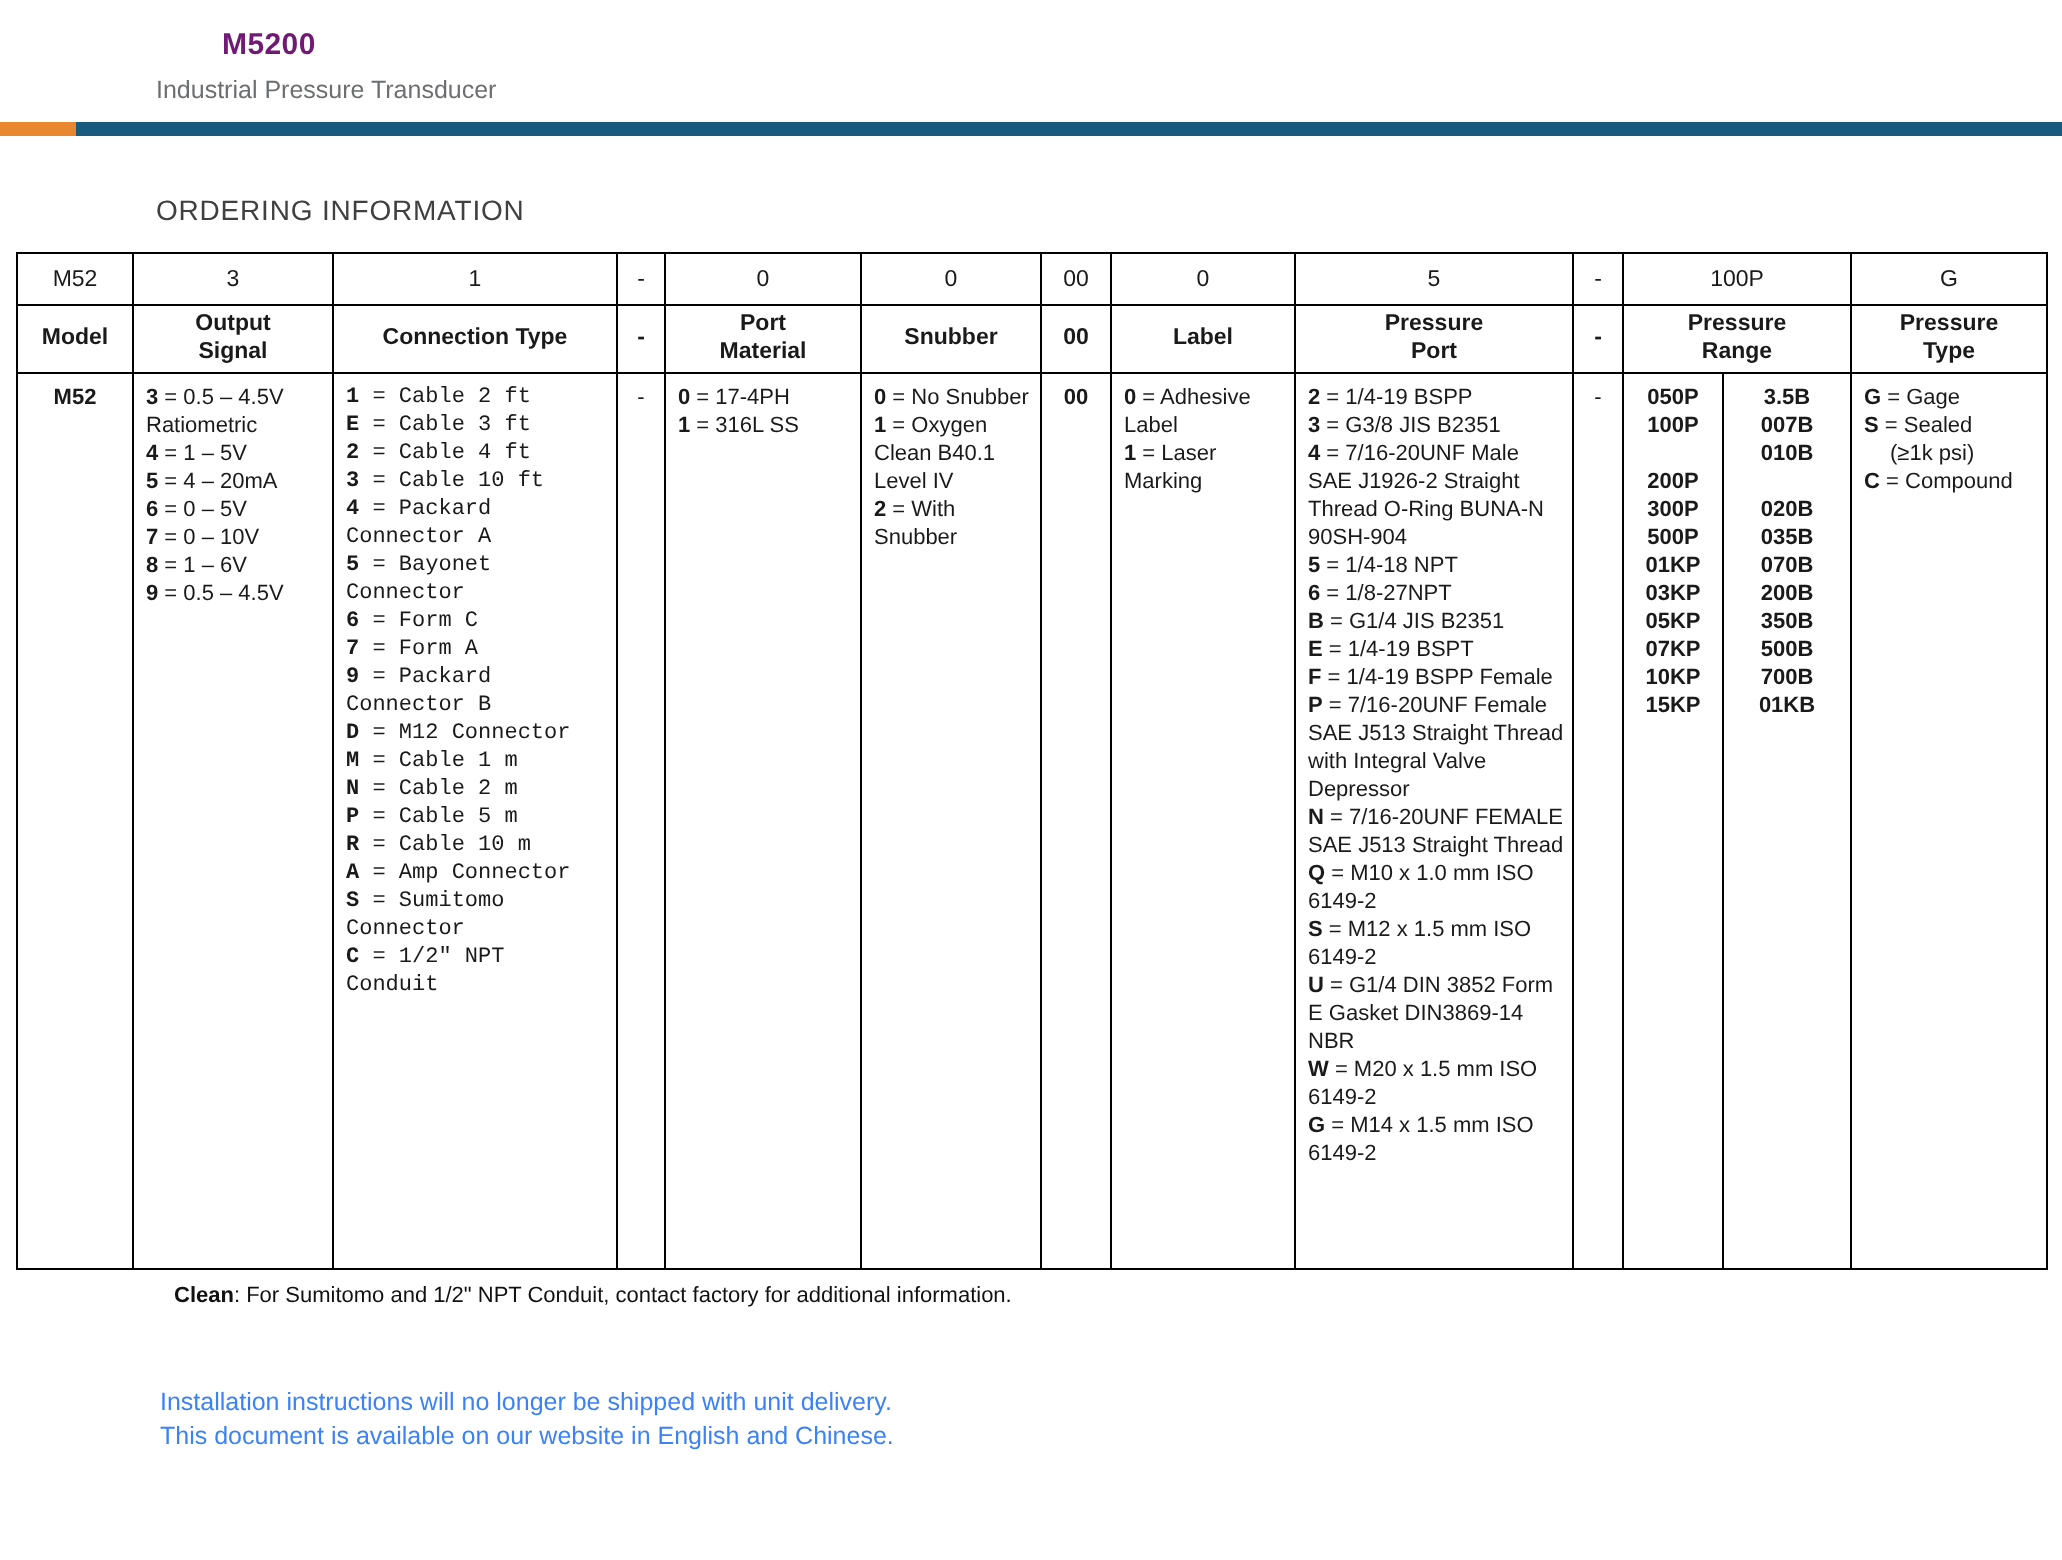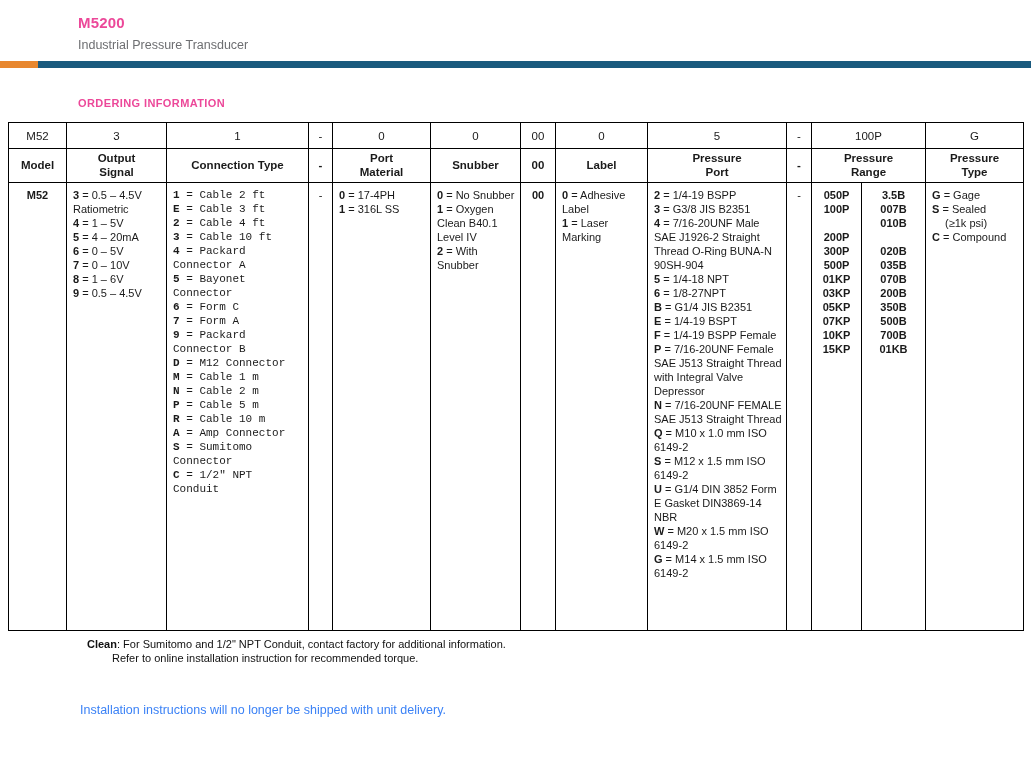--- a/index.html
+++ b/index.html
@@ -1,28 +1,28 @@
 <!DOCTYPE html>
 <html><head>
 <meta charset="utf-8">
 <style>
   * { margin:0; padding:0; box-sizing:border-box; }
   html,body { background:#ffffff; }
   body { font-family:"Liberation Sans", sans-serif; color:#1a1a1a; }
   .page { position:relative; width:1031px; height:780px; background:#fff; overflow:hidden; }
 
   .hdr { padding:14px 0 0 78px; }
-  .hdr .product { color:#ec4899; font-weight:bold; font-size:15px; letter-spacing:.2px; }
+  .hdr .product { color:#701a75; font-weight:bold; font-size:15px; letter-spacing:.2px;margin-left:33px; }
   .hdr .subtitle { color:#6d6e71; font-size:12.5px; margin-top:7px; }
 
   .brandbar { display:flex; height:7px; margin-top:9px; width:1031px; }
   .brandbar .seg-orange { width:38px; background:#e8872f; }
   .brandbar .seg-blue { flex:1; background:#1a5a7e; }
 
-  .section-heading { color:#ec4899; font-size:11px; font-weight:bold; letter-spacing:.4px; margin:29px 0 0 78px; }
+  .section-heading { color:#404040; font-size:14px; font-weight:normal; letter-spacing:.4px; margin:29px 0 0 78px; }
 
   table.order { border-collapse:collapse; table-layout:fixed; width:1015px; margin:13px 0 0 8px; }
   table.order td { border:1px solid #000; overflow:hidden;margin-top:48px; }
   tr.code-row td { height:26px; text-align:center; font-size:11.5px; vertical-align:middle; }
   tr.head-row td { height:34px; text-align:center; font-weight:bold; font-size:11.5px; line-height:1.15; vertical-align:middle; white-space:pre-line; }
   tr.body-row td { height:448px; vertical-align:top; font-size:11px; line-height:14px; padding:5px 3px 3px 6px; }
   tr.body-row td.ctr { text-align:center; padding-left:2px; padding-right:2px; }
   tr.body-row td.bold-top { font-weight:bold; }
   td.conn { white-space:nowrap;font-family:Liberation Mono, monospace; }
   .line { white-space:normal; }
@@ -198,20 +198,20 @@
             <div class="line"><b>S</b> = Sealed</div>
             <div class="line indent">(≥1k psi)</div>
             <div class="line"><b>C</b> = Compound</div>
           </td>
     </tr>
   </tbody>
     </table>
 
   <div class="note">
     <div><span class="nlabel">Clean</span><span>: For Sumitomo and 1/2" NPT Conduit, contact factory for additional information.</span></div>
-    <div class="cont">Refer to online installation instruction for recommended torque.</div>
   </div>
 
   <div class="doc-footer">
     <div>Installation instructions will no longer be shipped with unit delivery.</div>
+    <div>This document is available on our website in English and Chinese.</div>
   </div>
 
 </div>
 
 </body></html>

